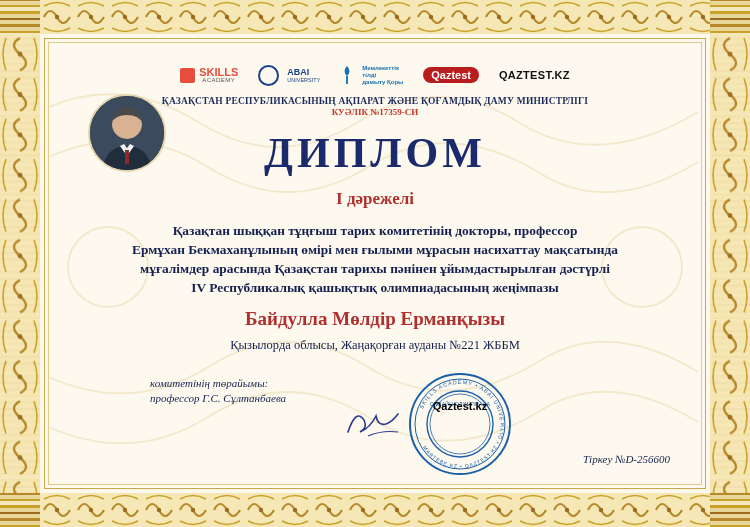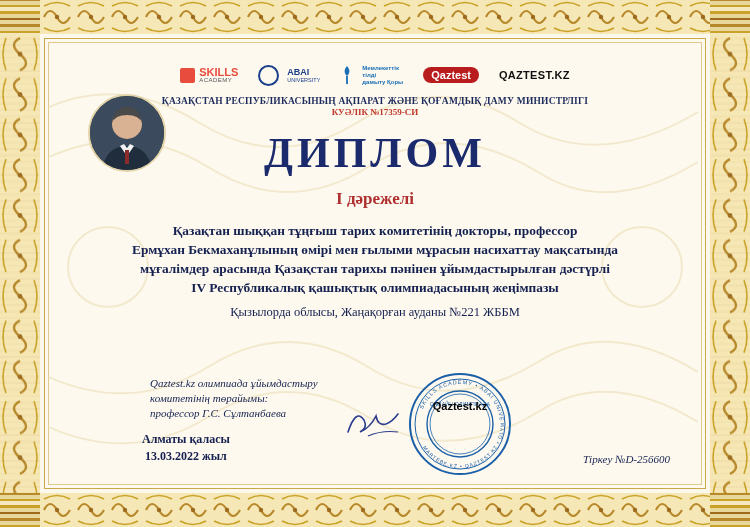--- a/index.html
+++ b/index.html
@@ -121,21 +121,21 @@
     gap: 20px;
     height: 30px;
   }
   .logo {
     display: flex;
     align-items: center;
     gap: 8px;
     font-family: "Liberation Sans", sans-serif;
   }
   .logo-skills {
-    display: flex; align-items: center; gap: 4px;
+    display: flex; align-items: center; gap: 4px; text-align: center;
   }
   .logo-skills .sq {
     width: 15px; height: 15px; background: #e84c3d; border-radius: 2px;
   }
   .logo-skills .txt1 { font-size: 11px; font-weight: bold; color: #e84c3d; line-height: 10px; }
   .logo-skills .txt2 { font-size: 6px; color: #555; letter-spacing: .5px; }
 
   .logo-abai .circ {
     width: 17px; height: 17px; border-radius: 50%;
     border: 2px solid #1b3f8b;
@@ -400,35 +400,35 @@
     <div class="title">ДИПЛОМ</div>
     <div class="degree">I дәрежелі</div>
 
     <div class="body-text">
       <div>Қазақтан шыққан тұңғыш тарих комитетінің докторы, профессор</div>
       <div>Ермұхан Бекмаханұлының өмірі мен ғылыми мұрасын насихаттау мақсатында</div>
       <div>мұғалімдер арасында Қазақстан тарихы пәнінен ұйымдастырылған дәстүрлі</div>
       <div>IV Республикалық қашықтық олимпиадасының жеңімпазы</div>
     </div>
 
+    <div class="recipient">Байдулла Мөлдір Ерманқызы</div>
     <div class="school">Қызылорда облысы, Жаңақорған ауданы №221 ЖББМ</div>
 
     <div class="portrait">
       <svg width="74" height="74" viewBox="0 0 74 74">
         <rect width="74" height="74" fill="#3b4a5c"></rect>
         <circle cx="37" cy="28" r="15" fill="#d8b293"></circle>
         <path d="M22 27 q2 -16 15 -16 q13 0 15 16 q-3 -8 -15 -8 q-12 0 -15 8 Z" fill="#4a4a4a"></path>
         <path d="M12 74 q4 -24 25 -24 q21 0 25 24 Z" fill="#1f2d3d"></path>
         <path d="M30 50 l7 10 l7 -10 l-4 -2 l-3 4 l-3 -4 Z" fill="#f2f2f2"></path>
         <rect x="35" y="54" width="4" height="14" fill="#8c2b2b"></rect>
       </svg>
     </div>
 
     <div class="signature-block">
-      <div>Qaztest.kz олимпиада ұйымдастыру</div>
       <div>комитетінің төрайымы:</div>
       <div>профессор Г.С. Сұлтанбаева</div>
     </div>
 
     <svg class="signature-scribble" viewBox="0 0 70 34">
       <path d="M4 26 q8 -24 16 -12 q4 8 -4 12 q10 -4 16 -16 q2 10 10 8 q6 -2 12 -10" fill="none" stroke="#2b3c8c" stroke-width="1.6" stroke-linecap="round"></path>
       <path d="M24 30 q14 -6 30 -4" fill="none" stroke="#2b3c8c" stroke-width="1.2"></path>
     </svg>
 
     <div class="stamp">
@@ -445,20 +445,16 @@
           <textPath href="#ringTop" startOffset="12%">SKILLS ACADEMY • ABAI UNIVERSITY</textPath>
         </text>
         <text font-size="5" fill="#1b5fa8" font-family="Liberation Sans, sans-serif" letter-spacing="1">
           <textPath href="#ringBot" startOffset="18%">MARTEBE.KZ • QAZTEST.KZ • OLYMPIAD</textPath>
         </text>
       </svg>
       <div class="stamp-sub">ОНЛАЙН ОЛИМПИАДА</div>
       <div class="stamp-text">Qaztest.kz</div>
     </div>
 
-    <div class="city-date">
-      <div>Алматы қаласы</div>
-      <div>13.03.2022 жыл</div>
-    </div>
     <div class="reg-number">Тіркеу №D-256600</div>
 
   </div>
 </div>
 
 </body></html>

